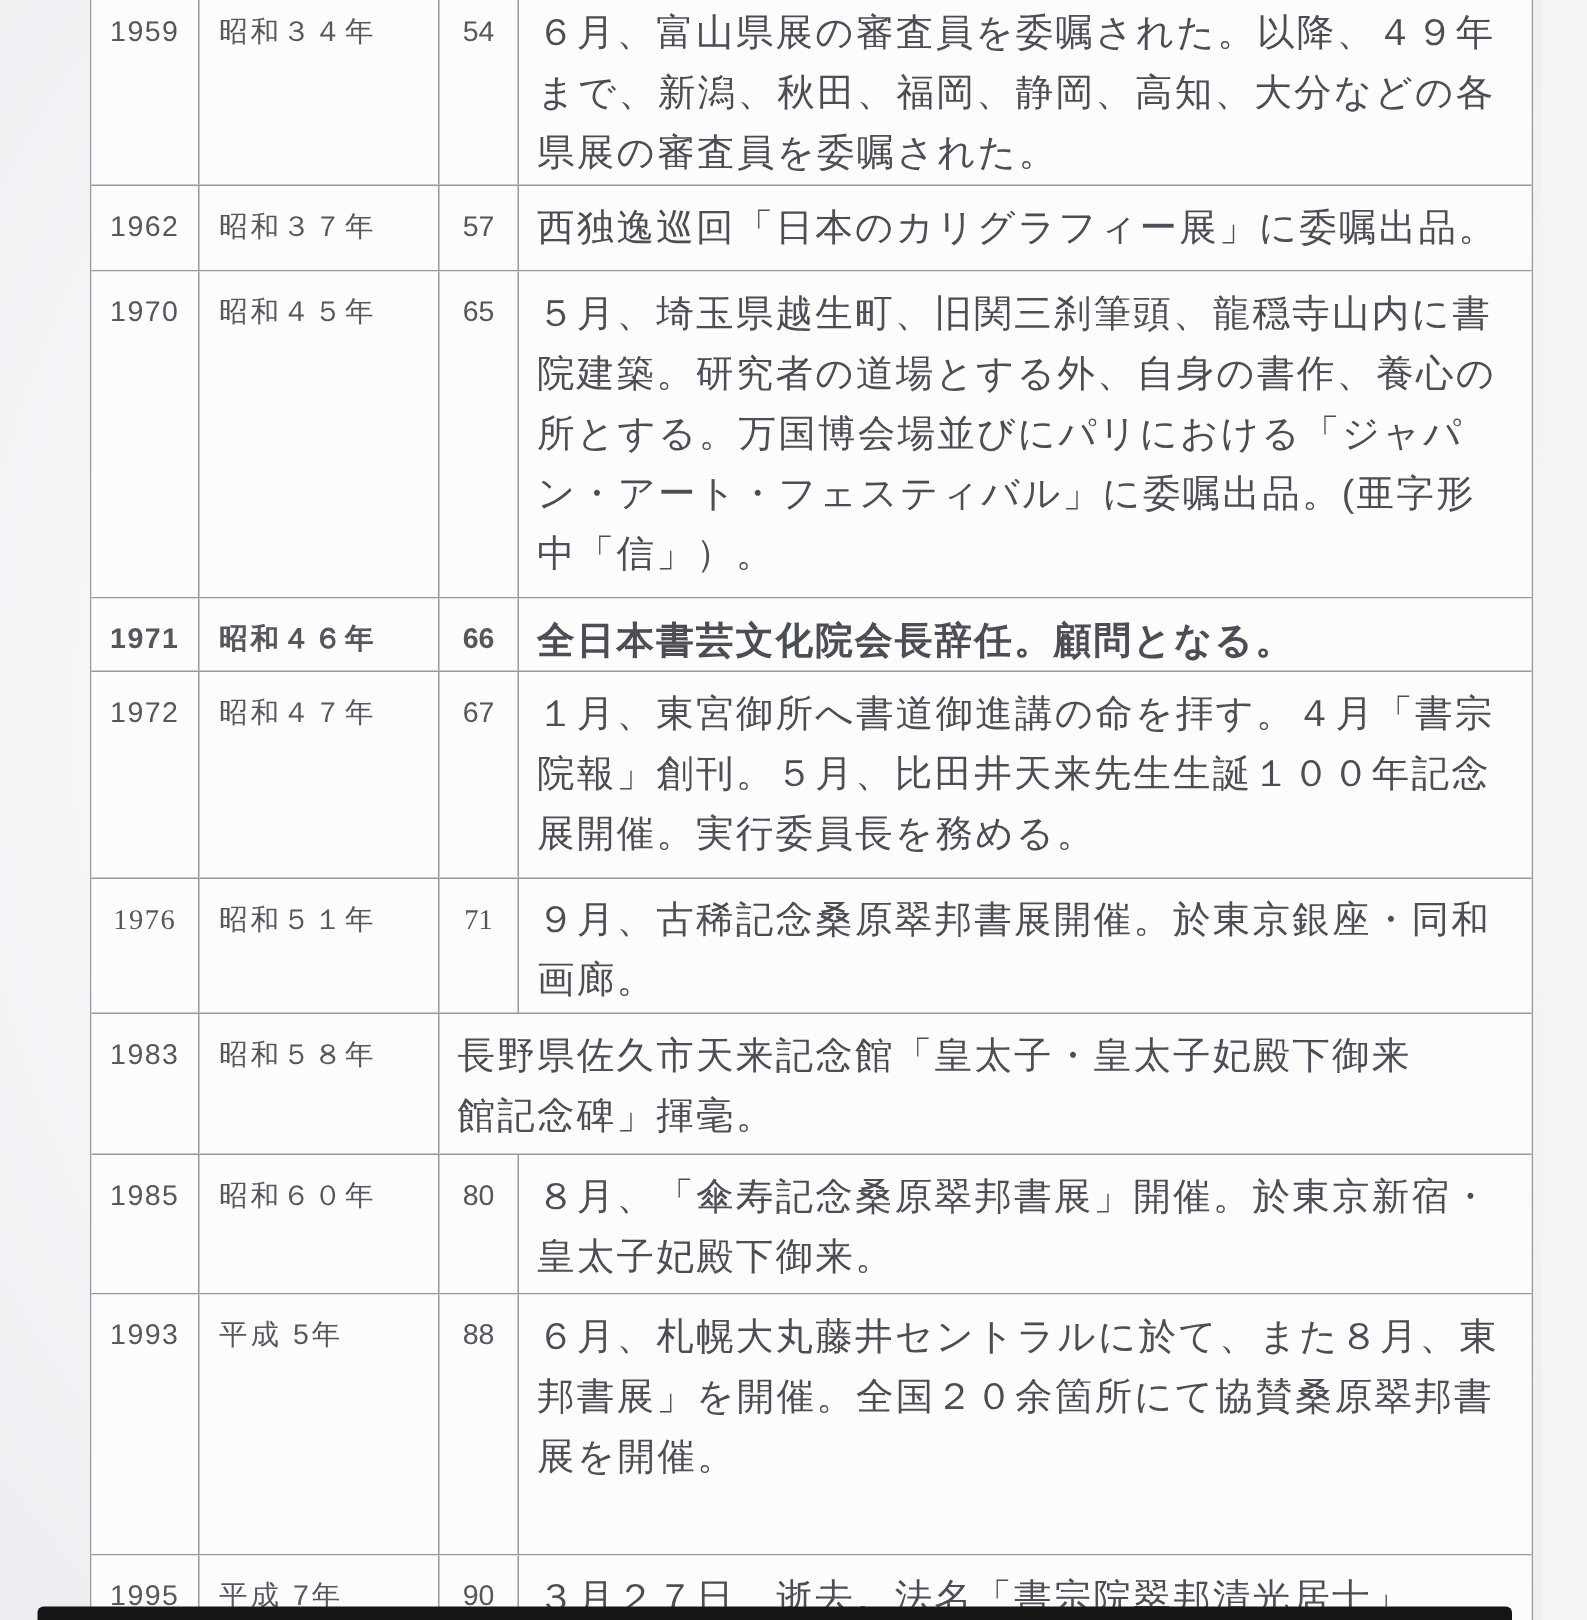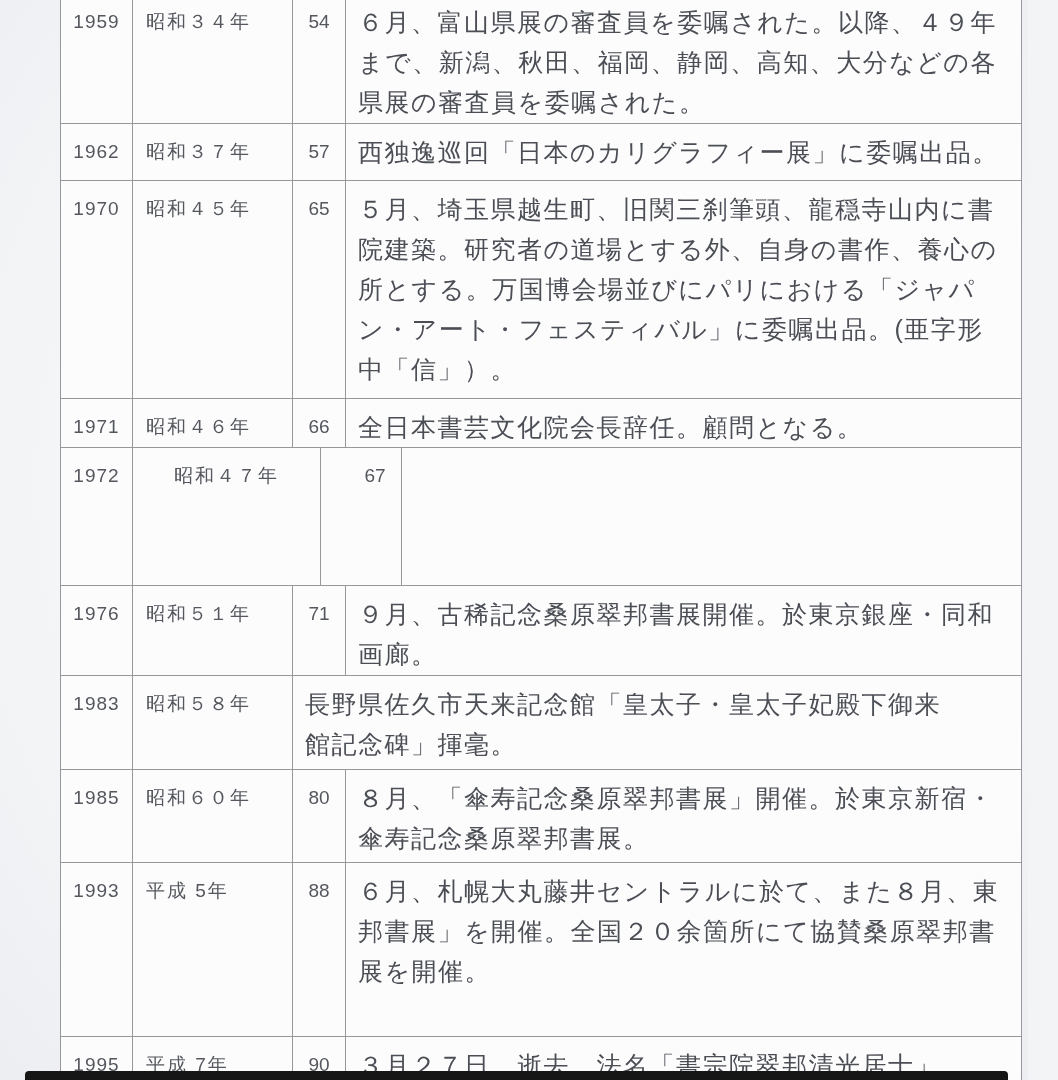--- a/index.html
+++ b/index.html
@@ -117,36 +117,41 @@
       <div class="cell age">65</div>
       <div class="cell desc">
           <div class="desc-line">５月、埼玉県越生町、旧関三刹筆頭、龍穏寺山内に書</div>
           <div class="desc-line">院建築。研究者の道場とする外、自身の書作、養心の</div>
           <div class="desc-line">所とする。万国博会場並びにパリにおける「ジャパ</div>
           <div class="desc-line">ン・アート・フェスティバル」に委嘱出品。(亜字形</div>
           <div class="desc-line">中「信」）。</div>
         </div>
     </div>
 
-    <div class="row" style="height: 49px;">
+    <div class="row" style="height: 49px; font-weight: bold;">
       <div class="cell year">1971</div>
       <div class="cell era">昭和４６年</div>
       <div class="cell age">66</div>
       <div class="cell desc">
           <div class="desc-line">全日本書芸文化院会長辞任。顧問となる。</div>
         </div>
     </div>
 
-    <div class="row" style="height: 138px; gap: 28px;">
+    <div class="row" style="height: 138px;">
       <div class="cell year">1972</div>
       <div class="cell era">昭和４７年</div>
       <div class="cell age">67</div>
-    </div>
-
-    <div class="row" style="height: 90px;">
+      <div class="cell desc">
+          <div class="desc-line">１月、東宮御所へ書道御進講の命を拝す。４月「書宗</div>
+          <div class="desc-line">院報」創刊。５月、比田井天来先生生誕１００年記念</div>
+          <div class="desc-line">展開催。実行委員長を務める。</div>
+        </div>
+    </div>
+
+    <div class="row" style="height: 90px; font-family: Liberation Serif, serif;">
       <div class="cell year">1976</div>
       <div class="cell era">昭和５１年</div>
       <div class="cell age">71</div>
       <div class="cell desc">
           <div class="desc-line">９月、古稀記念桑原翠邦書展開催。於東京銀座・同和</div>
           <div class="desc-line">画廊。</div>
         </div>
     </div>
 
     <div class="row" style="height: 94px;">
@@ -157,21 +162,21 @@
           <div class="desc-line">館記念碑」揮毫。</div>
         </div>
     </div>
 
     <div class="row" style="height: 93px;">
       <div class="cell year">1985</div>
       <div class="cell era">昭和６０年</div>
       <div class="cell age">80</div>
       <div class="cell desc">
           <div class="desc-line">８月、「傘寿記念桑原翠邦書展」開催。於東京新宿・</div>
-          <div class="desc-line">傘寿記念桑原翠邦書展。</div>
+          <div class="desc-line">皇太子妃殿下御来。</div>
         </div>
     </div>
 
     <div class="row" style="height: 174px;">
       <div class="cell year">1993</div>
       <div class="cell era">平成 5年</div>
       <div class="cell age">88</div>
       <div class="cell desc">
           <div class="desc-line">６月、札幌大丸藤井セントラルに於て、また８月、東</div>
           <div class="desc-line">邦書展」を開催。全国２０余箇所にて協賛桑原翠邦書</div>

